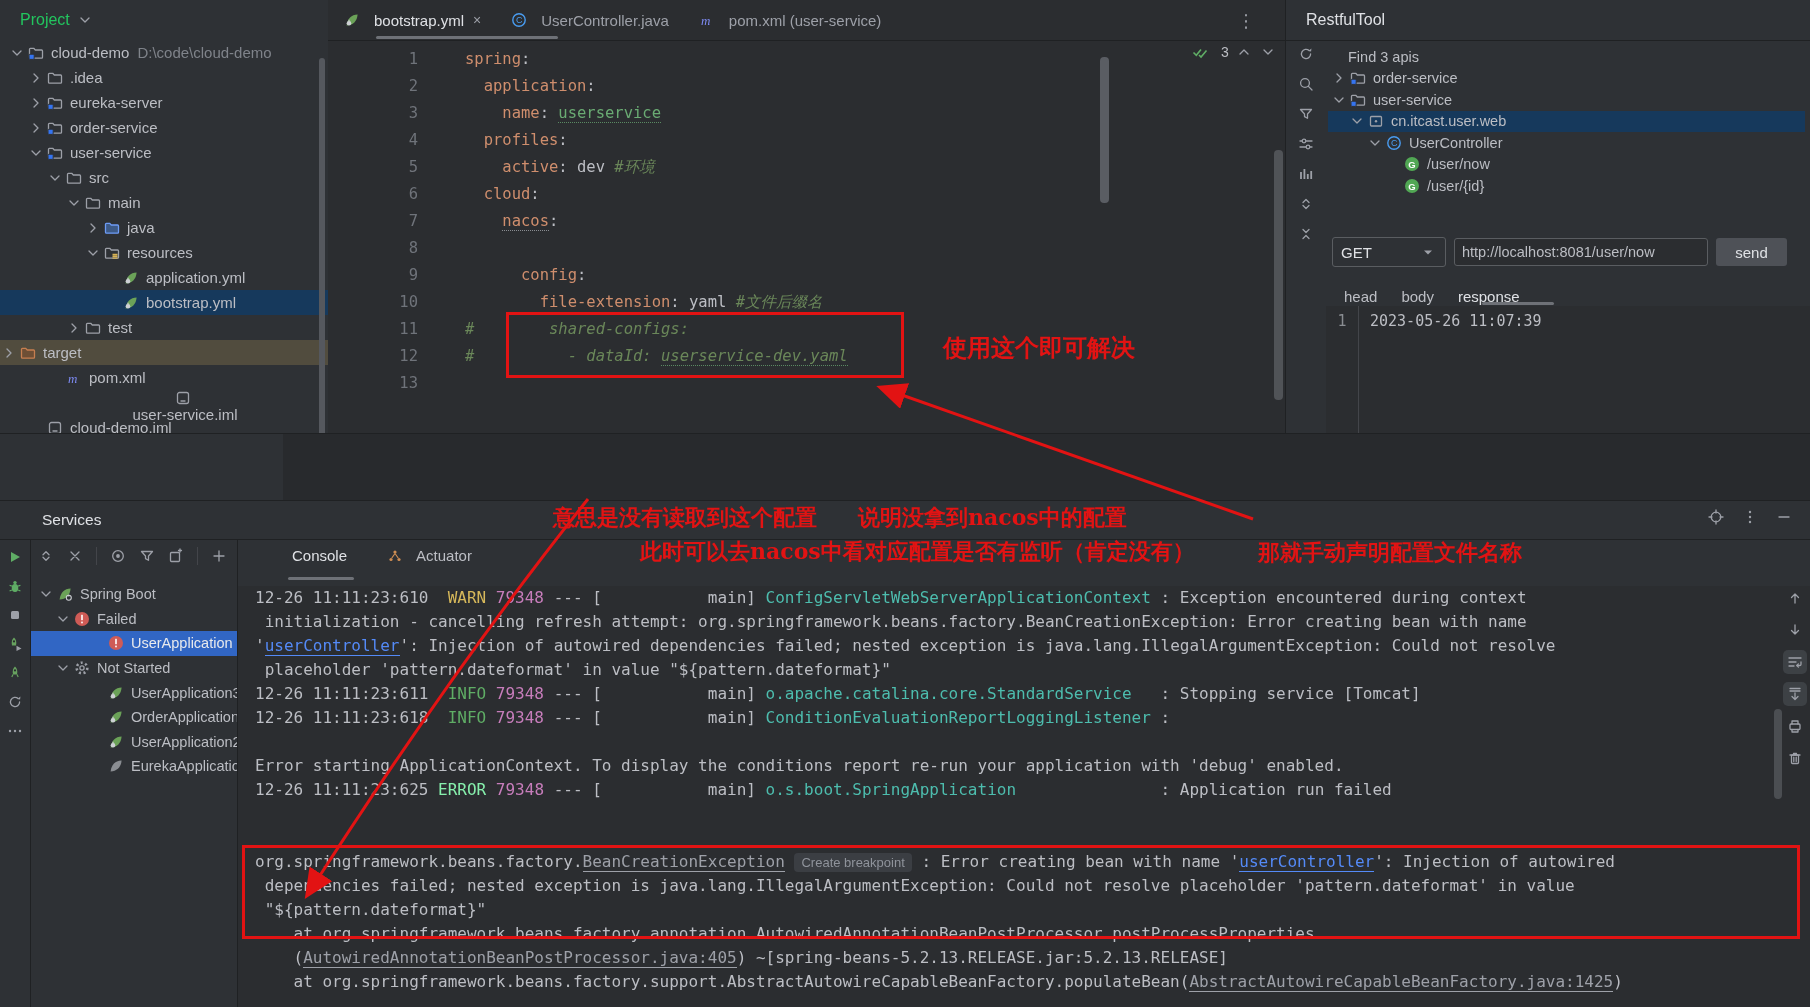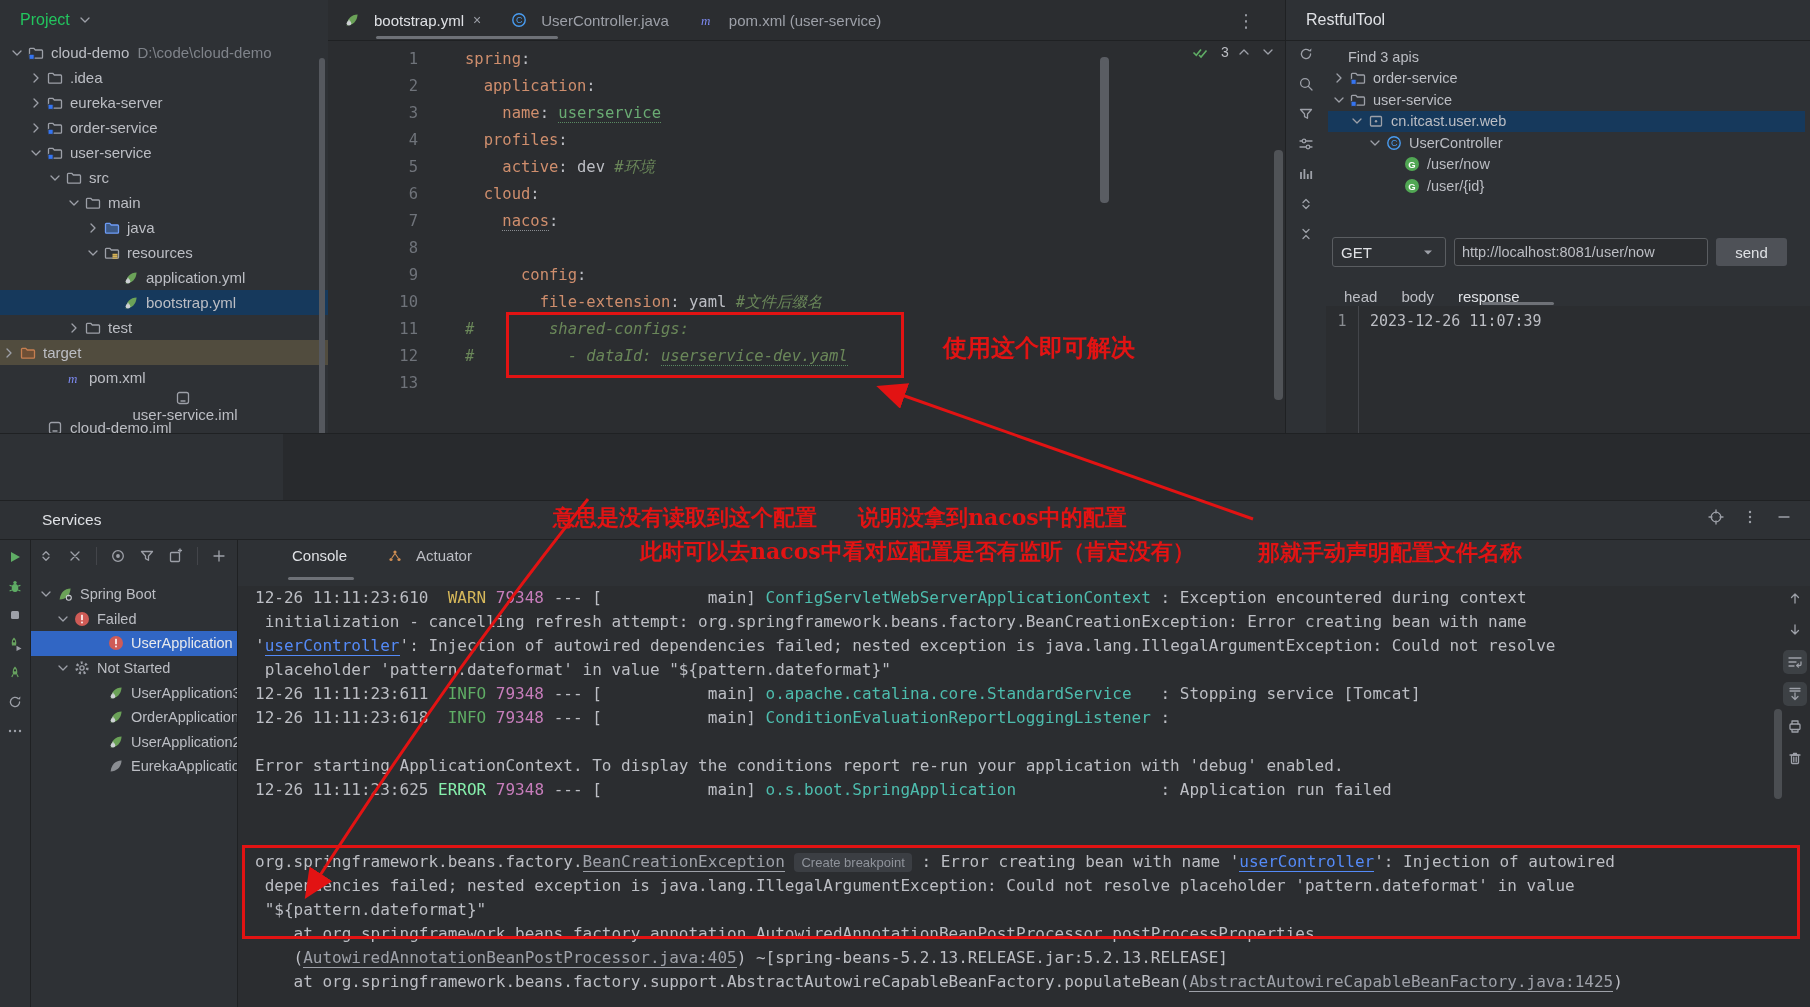--- a/index.html
+++ b/index.html
@@ -560,21 +560,21 @@
     <div id="resp-tabs">
       <span class="rtab">head</span>
       <span class="rtab">body</span>
       <span class="rtab active">response</span>
     </div>
     <div id="resp-underline"></div>
     <div id="resp-area">
       <div id="resp-gutter">
         <span>1</span>
       </div>
-      <div id="resp-text">2023-12-26 11:07:39</div>
+      <div id="resp-text">2023-05-26 11:07:39</div>
     </div>
   </div>
 
   <div id="gap-strip" class="panel">
     <div id="gap-left"></div>
   </div>
 
   <div id="services-panel" class="panel">
     <div id="services-header">
       <span>Services</span>

